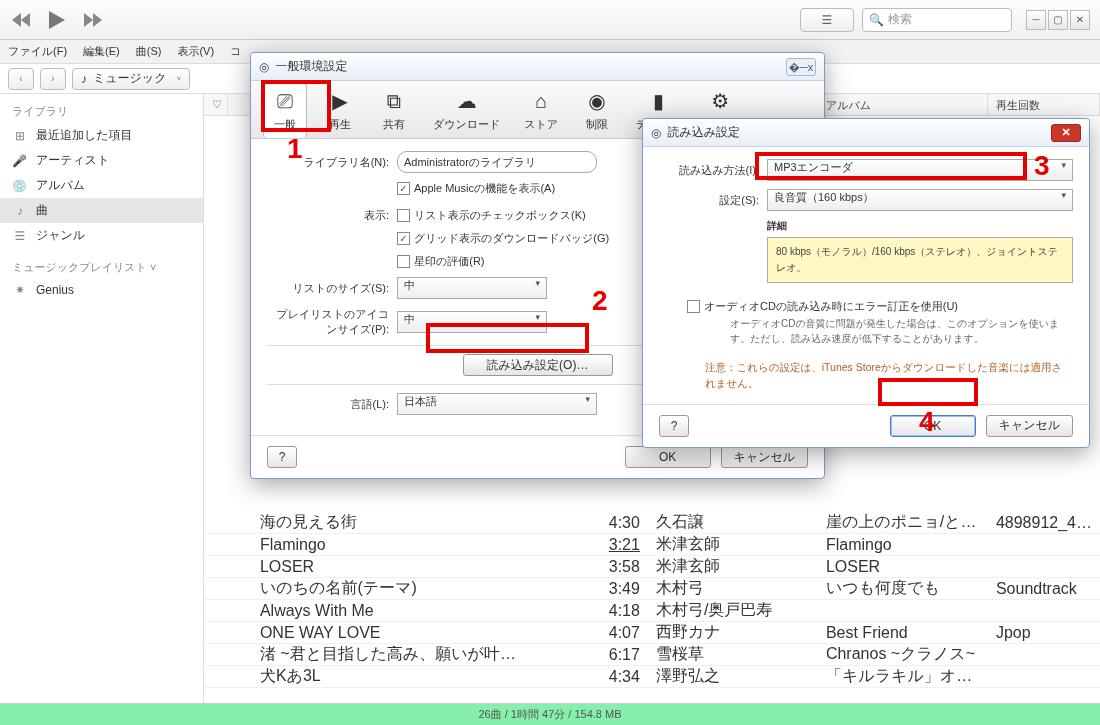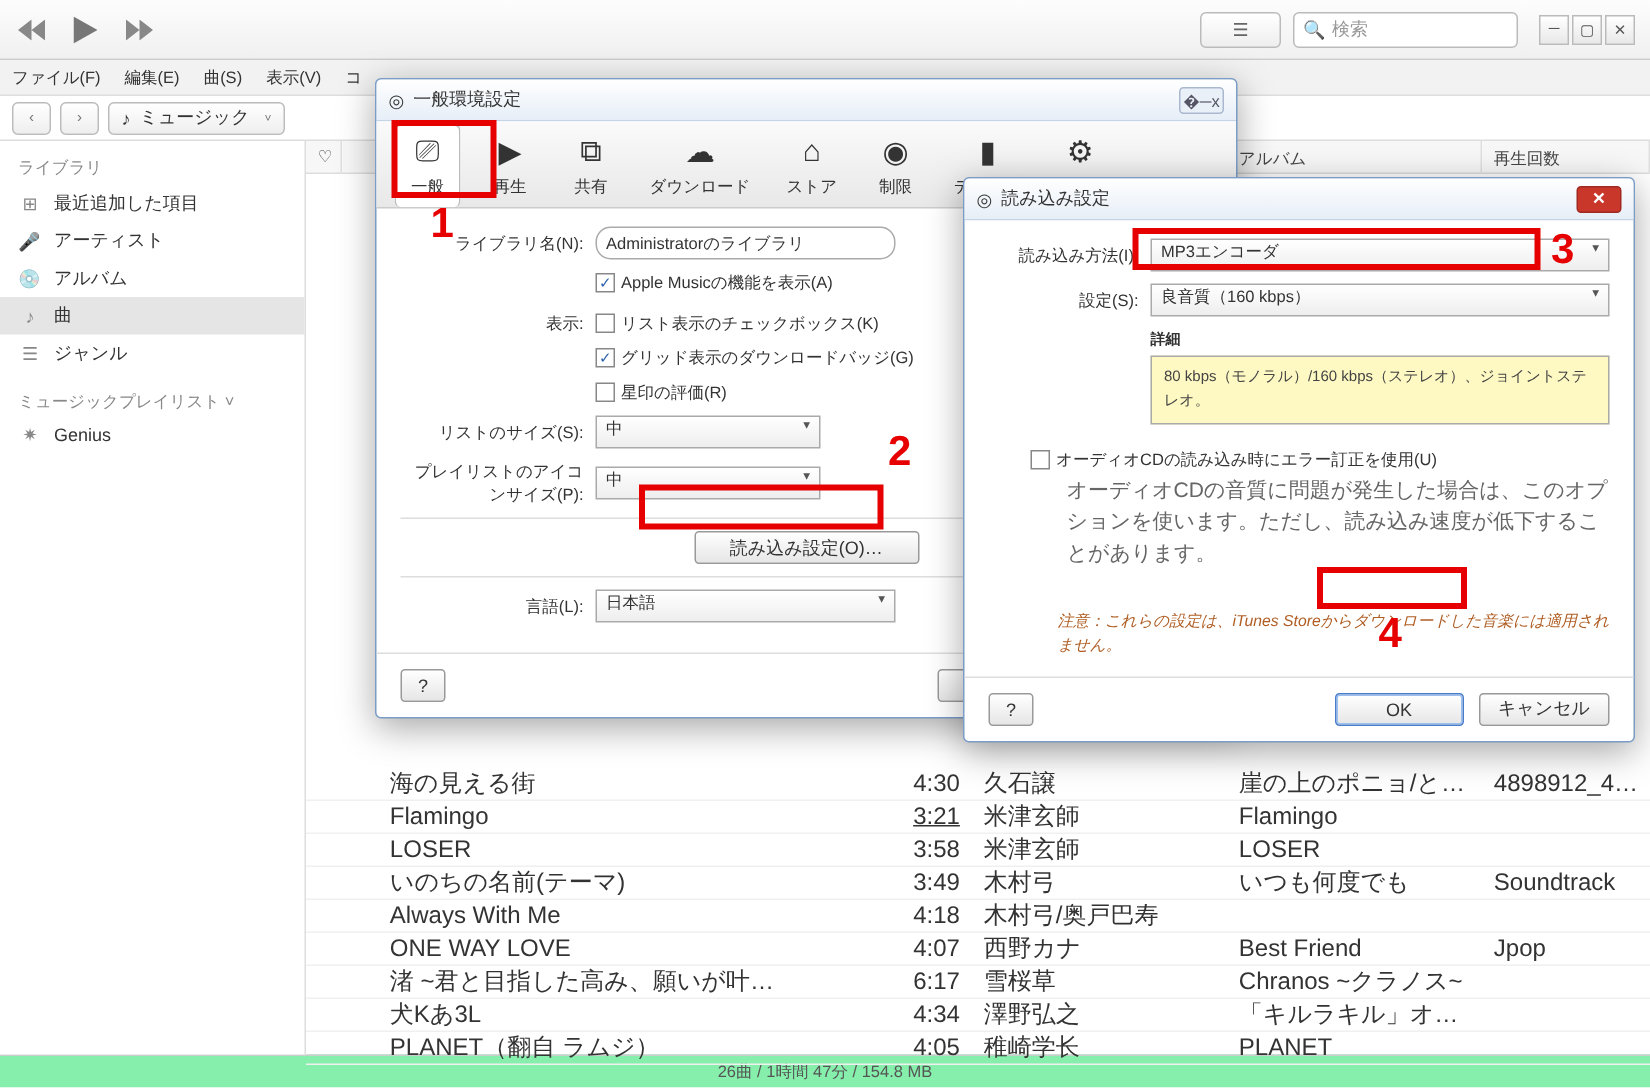--- a/index.html
+++ b/index.html
@@ -235,28 +235,20 @@
           <div class="c-plays"></div>
         </div>
         <div class="row">
           <div class="c-heart"></div>
           <div class="c-name">犬Kあ3L</div>
           <div class="c-time" style="text-align:right;">4:34</div>
           <div class="c-artist">澤野弘之</div>
           <div class="c-album">「キルラキル」オ…</div>
           <div class="c-plays"></div>
         </div>
-        <div class="row">
-          <div class="c-heart"></div>
-          <div class="c-name">PLANET（翻自 ラムジ）</div>
-          <div class="c-time" style="text-align:right;">4:05</div>
-          <div class="c-artist">稚崎学长</div>
-          <div class="c-album">PLANET</div>
-          <div class="c-plays"></div>
-        </div>
       </div>
   </div>
 </div>
 
 <div class="footer">26曲 / 1時間 47分 / 154.8 MB</div>
 
 <div class="dialog" style="left:250px; top:52px; width:575px;">
   <div class="dlg-title">
     <span style="margin-right:6px;">◎</span>
     <span>一般環境設定</span>
@@ -388,22 +380,22 @@
         </div>
     </div>
     <div style="margin-left:108px;">
       <div style="font-size:10px;font-weight:bold;margin:4px 0;">詳細</div>
       <div class="detail-box"><span>80 kbps（モノラル）/160 kbps（ステレオ）、ジョイントステレオ。</span></div>
     </div>
     <div class="formrow" style="margin:16px 0 2px 28px;">
       <span class="cbx"></span>
       <span>オーディオCDの読み込み時にエラー訂正を使用(U)</span>
     </div>
-    <div style="margin-left:52px;font-size:14px;color:#666;line-height:1.5;">オーディオCDの音質に問題が発生した場合は、このオプションを使います。ただし、読み込み速度が低下することがあります。</div>
-    <div class="small-note" style="margin:28px 0 0 46px;font-style:italic;">注意：これらの設定は、iTunes Storeからダウンロードした音楽には適用されません。</div>
+    <div style="margin-left:71px;font-size:10px;color:#666;line-height:1.5;">オーディオCDの音質に問題が発生した場合は、このオプションを使います。ただし、読み込み速度が低下することがあります。</div>
+    <div class="small-note" style="margin:14px 0 0 46px;">注意：これらの設定は、iTunes Storeからダウンロードした音楽には適用されません。</div>
   </div>
   <div class="btnrow">
     <div class="btn" style="min-width:30px;padding:0 8px;margin-right:auto;">?</div>
     <div class="btn" style="border-color:#4a7dc9;box-shadow:0 0 0 1px #9bc0ef inset;">
         <span>OK</span>
       </div>
     <div class="btn">
         <span>キャンセル</span>
       </div>
   </div>

